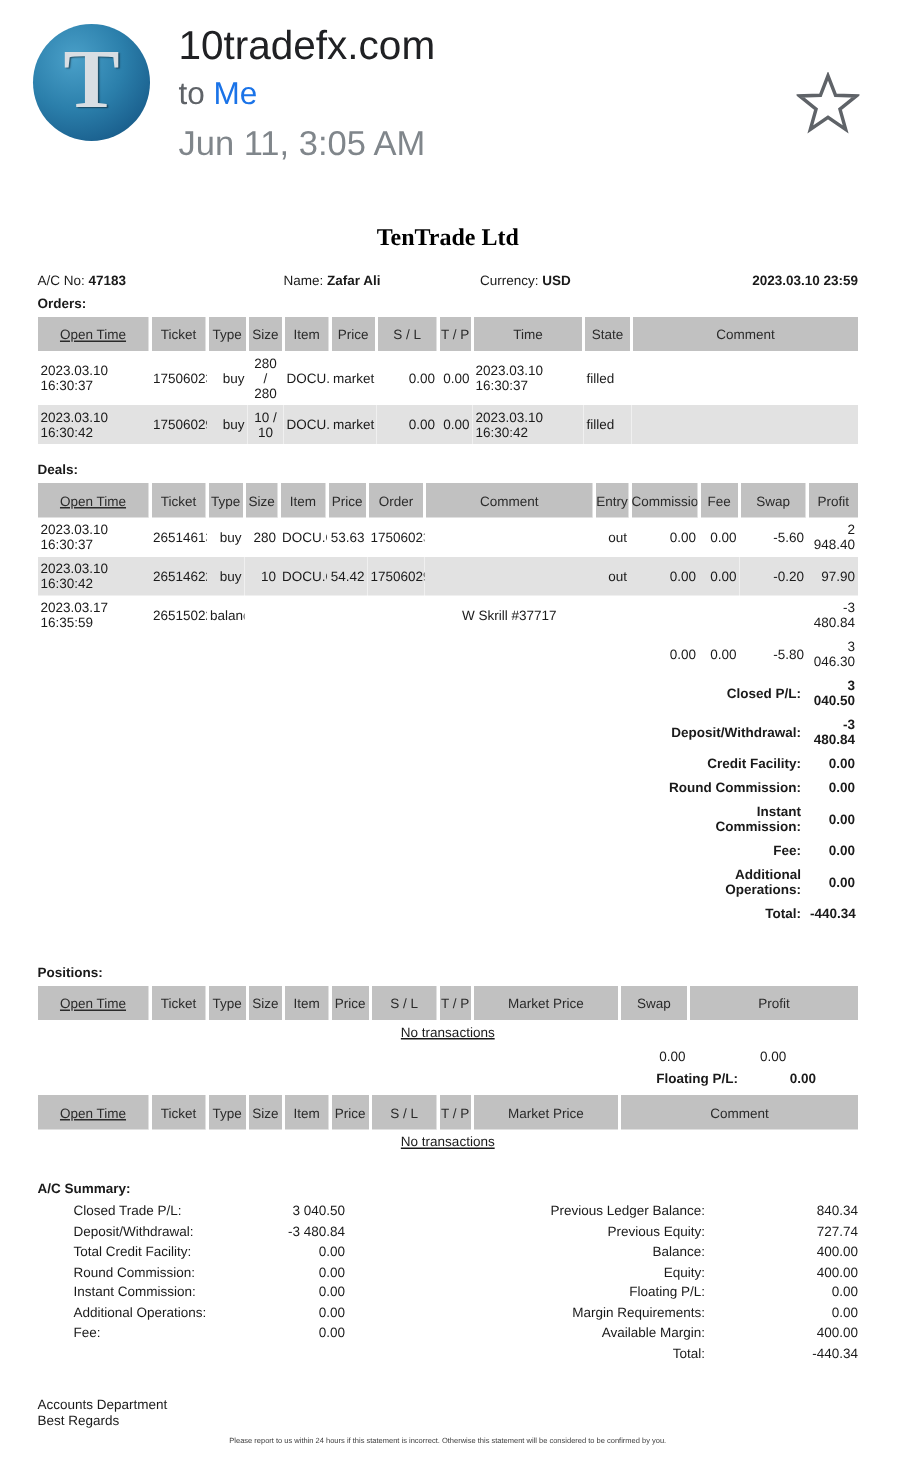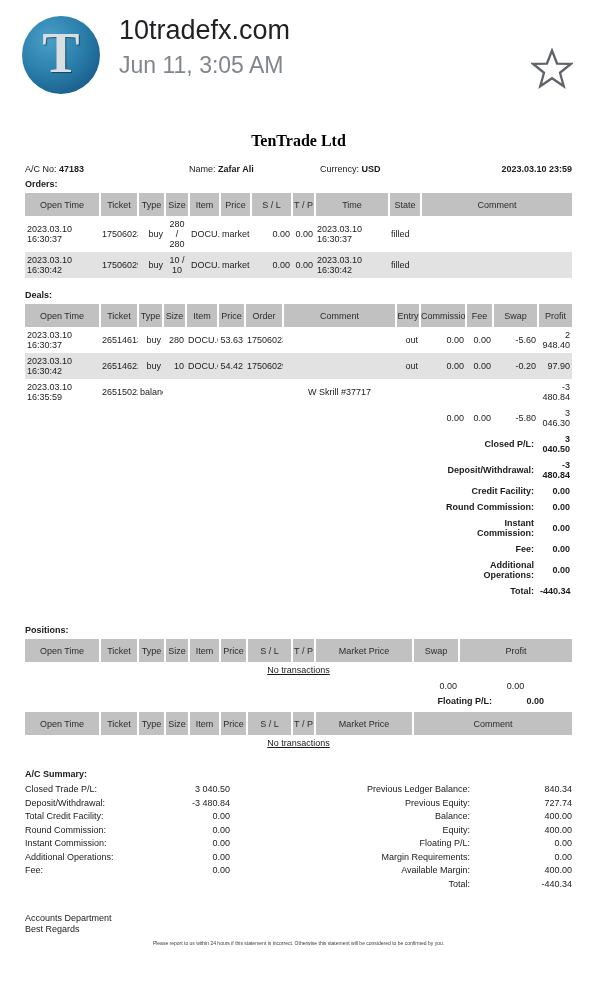--- a/index.html
+++ b/index.html
@@ -41,57 +41,61 @@
   .cell-name { width:175px;padding-left:44px; }
   .cell-cur { flex:1; }
   .cell-date { text-align:right; font-weight:bold; }
   .sec-heading { font-weight:bold; margin:3px 0 4px 0; }
   table.t { width:547px; border-collapse:collapse; table-layout:fixed; font-size:9px; }
   table.t th {
     background:#c1c1c1; color:#2b2b2b; font-weight:normal;
     height:23px; vertical-align:middle; text-align:center;
     border-left:2px solid #fff; border-right:2px solid #fff; overflow:hidden;
   }
-  table.t th:first-child { border-left:none; }
+  table.t th:first-child { border-left:none;text-decoration:underline; }
   table.t th:last-child { border-right:none; }
   table.t td { vertical-align:middle; padding:3px 2px; overflow:hidden; }
   tr.alt td { background:#e2e2e2; }
   .wrap { white-space:pre-line; }
   .ta-l { text-align:left; } .ta-r { text-align:right; } .ta-c { text-align:center; }
   .sum-label { text-align:right; font-weight:bold; padding-right:4px !important; }
   .sum-val { text-align:right; font-weight:bold; }
   .plain-tot td { font-weight:normal; }
   .no-trans { text-align:center; padding:5px 0 4px 0;text-decoration:underline; }
   .flt-row { width:547px; display:flex; justify-content:flex-end; align-items:center; margin:2px 0 6px 0; font-weight:bold; }
   .flt-row .v { width:52px; text-align:right; margin-right:28px; }
   .mt12 { margin-top:12px; } .mt26 { margin-top:26px; } .mt18 { margin-top:18px; }
   
   .sumwrap { width:547px; display:flex; justify-content:space-between; margin-top:2px; }
   .sumcol { display:flex; flex-direction:column; }
   .sumcol.left { width:205px; }
   .sumcol.right { width:300px; }
   .sumrow { display:flex; line-height:13.5px; }
   .sumrow .lab { flex:1; }
-  .sumcol.left .lab { text-align:left; }
+  .sumcol.left .lab { text-align:left;margin-left:24px; }
   .sumcol.right .lab { text-align:right; }
   .sumrow .val { text-align:right; }
   .sumcol.left .val { width:75px; }
   .sumcol.right .val { width:102px; }
   .signature { margin-top:22px; line-height:11px; }
   .disclaimer { text-align:center; font-size:5px; color:#3c3c3c; margin-top:5px; width:547px; }
 </style>
 </head>
 <body>
 
 <div class="email-header">
   <div class="avatar">
     <span>T</span>
   </div>
   <div class="hdr-text">
     <div class="sender">10tradefx.com</div>
+    <div class="to-line">
+      <span>to</span>
+      <span class="me">Me</span>
+    </div>
     <div class="date-line">Jun 11, 3:05 AM</div>
   </div>
   <div class="star">
     <svg viewBox="0 0 100 100" fill="none" stroke="#5f6368" stroke-width="5.5" stroke-linejoin="miter">
       <polygon points="50,6 62,37 95,38 69,59 78,91 50,72 22,91 31,59 5,38 38,37"></polygon>
     </svg>
   </div>
 </div>
 
 <div class="doc">
@@ -227,21 +231,21 @@
         <td class="ta-r">54.42</td>
         <td class="ta-l">17506029</td>
         <td class="ta-c"></td>
         <td class="ta-r">out</td>
         <td class="ta-r">0.00</td>
         <td class="ta-r">0.00</td>
         <td class="ta-r">-0.20</td>
         <td class="ta-r wrap">97.90</td>
       </tr>
       <tr>
-        <td class="ta-l">2023.03.10 16:35:59</td>
+        <td class="ta-l">2023.03.17 16:35:59</td>
         <td class="ta-l">26515022</td>
         <td class="ta-l">balance</td>
         <td></td>
         <td></td>
         <td></td>
         <td></td>
         <td class="ta-c">W Skrill #37717</td>
         <td></td>
         <td></td>
         <td></td>

